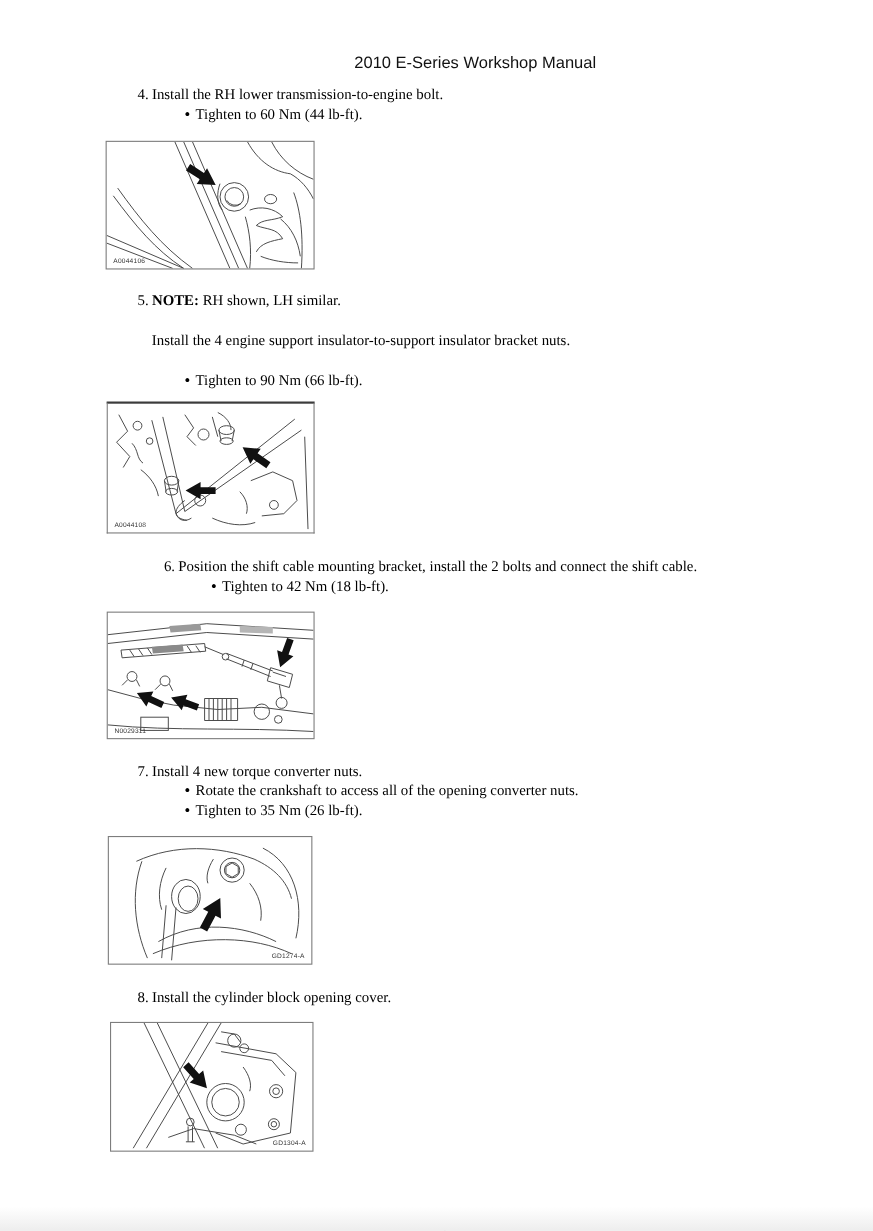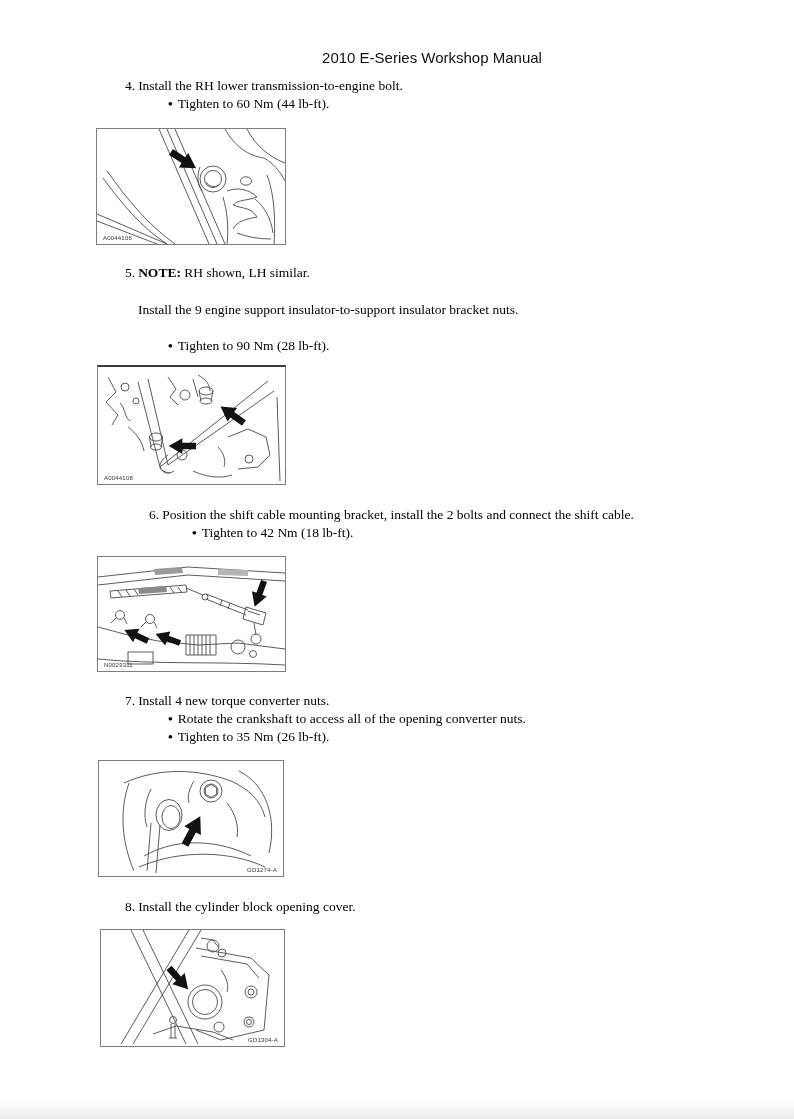--- a/index.html
+++ b/index.html
@@ -85,24 +85,24 @@
       <path d="M0,-3 L13,-3 L13,-7.5 L26,0 L13,7.5 L13,3 L0,3 Z" fill="#111" transform="translate(74,23) rotate(33) scale(1.15)"></path>
     </svg>
     <span class="fig-label ll">A0044106</span>
   </div>
 
   <div class="step" style="top:264px;">
     <div>
       <span class="num">5.</span><b class="note">NOTE:</b>
       <span>RH shown, LH similar.</span>
     </div>
-    <div class="para">Install the 9 engine support insulator-to-support insulator bracket nuts.</div>
+    <div class="para">Install the 4 engine support insulator-to-support insulator bracket nuts.</div>
     <div class="bullets gap">
       <div class="bullet-line">
-        <span class="bullet">•</span><span>Tighten to 90 Nm (28 lb-ft).</span>
+        <span class="bullet">•</span><span>Tighten to 90 Nm (66 lb-ft).</span>
       </div>
     </div>
   </div>
 
   <div class="fig heavytop" style="left:97px;top:365px;width:187px;height:117px;">
     <svg width="187" height="115" viewBox="0 0 187 115">
       <g stroke="#4a4a4a" stroke-width="0.9" fill="none">
         <line x1="40" y1="15" x2="62" y2="100"></line>
         <line x1="50" y1="12" x2="70" y2="98"></line>
         <line x1="62" y1="100" x2="170" y2="14"></line>

